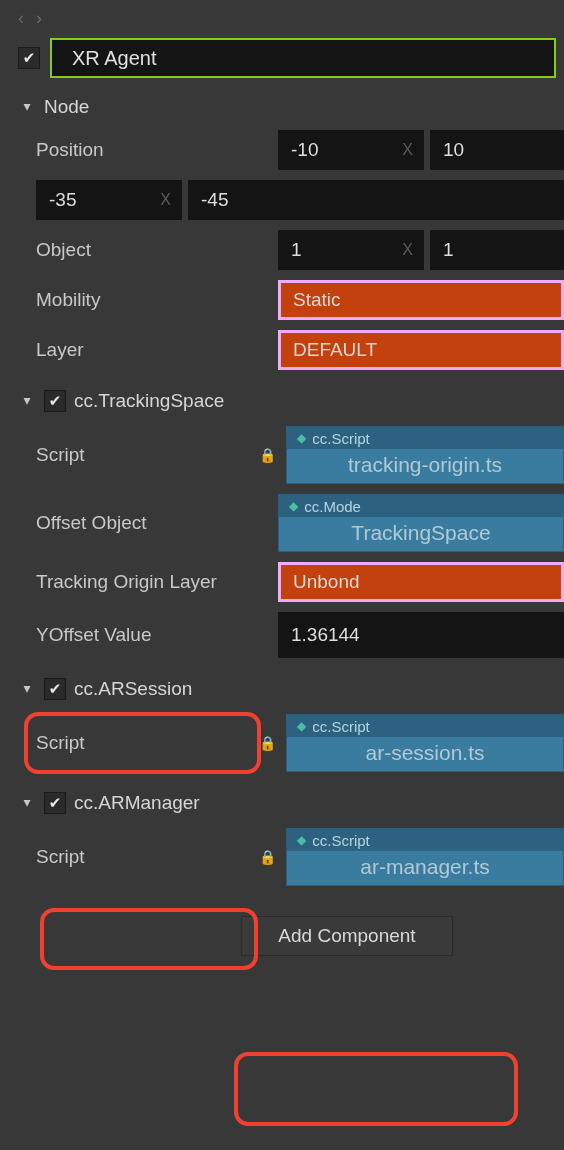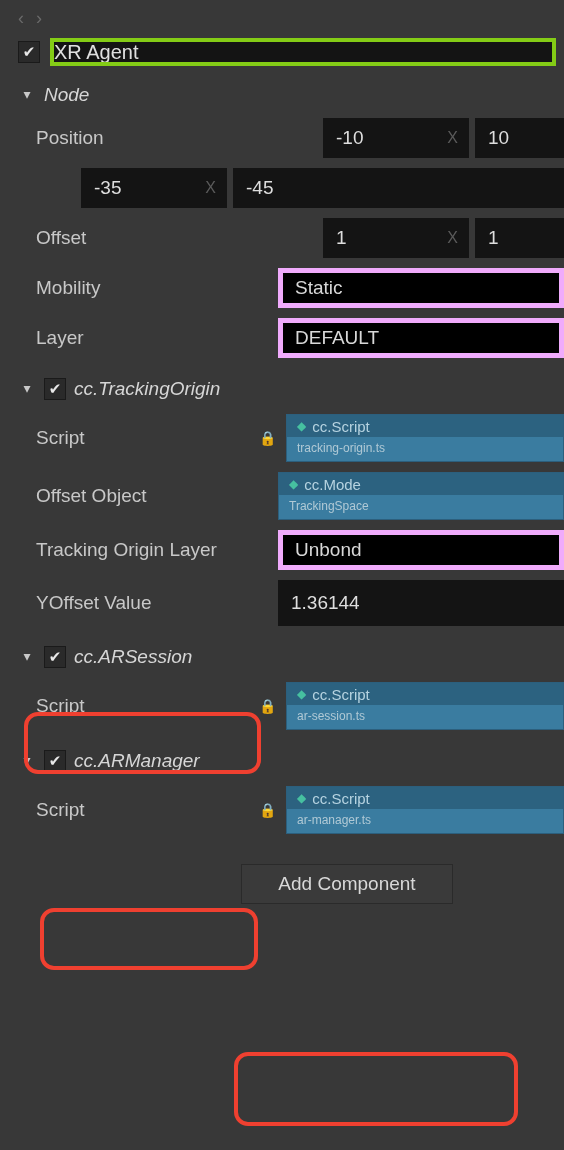--- a/index.html
+++ b/index.html
@@ -8,47 +8,47 @@
 
   .panel { width: 554px; }
 
   .nav-row { display: flex; align-items: center; gap: 12px; padding: 0 0 4px 8px; height: 24px; }
   .nav-arrow { color: #6a6a6a; font-size: 18px; line-height: 1; user-select: none; }
 
   .name-row { display: flex; align-items: center; gap: 10px; padding: 6px 8px 10px 8px; }
   .checkbox { width: 22px; height: 22px; border: 1px solid #1a1a1a; background: #2a2a2a; display: inline-flex; align-items: center; justify-content: center; font-size: 15px; color: #e8e8e8; flex: 0 0 22px; }
   .checkbox.on::before { content: "✔"; }
   .bigcheck { width: 22px; height: 22px; }
-  .name-input { flex: 1; background: #141414; border: 4px solid #84cc16; height: 28px; padding: 0 0; color: #e0e0e0; font-size: 20px; }
+  .name-input { flex: 1; background: #141414; border: 2px solid #84cc16; height: 40px; padding: 0 20px; color: #e0e0e0; font-size: 20px; }
 
   .section-header { display: flex; align-items: center; gap: 8px; padding: 4px 8px; height: 38px; }
   .chevron { display:inline-block; color: #c8c8c8; font-size: 14px; transform: translateY(-1px); width: 18px; text-align: center; }
   .chevron::before { content: "▾"; }
-  .section-label { color: #d6d6d6; font-size: 19px; font-style: italic; }
+  .section-label { color: #d6d6d6; font-size: 19px; }
 
   .prop-rows { padding: 4px 0 10px 0; display: flex; flex-direction: column; gap: 10px; }
   .prop-row { display: flex; align-items: center; gap: 8px; padding: 0 0 0 26px; min-height: 40px; }
   .prop-label { flex: 0 0 234px; color: #c8c8c8; font-size: 19px; display: flex; align-items: center; }
   .lock-slot { width: 20px; flex: 0 0 20px; display:flex; align-items:center; justify-content:center; }
   .lock-icon { color: #9a9a9a; font-size: 14px; }
   .prop-value { flex: 1; display: flex; align-items: center; gap: 6px; }
 
   .numfield { background: #141414; border: 1px solid #141414; height: 40px; color: #dedede; font-size: 19px; padding: 0 12px; display:flex; align-items:center; position: relative; }
   .numfield .axis { position: absolute; right: 10px; top: 50%; transform: translateY(-50%); color: #5a5a5a; font-size: 16px; }
-  .numA { flex: 0 0 146px; margin-left: 45px; }
+  .numA { flex: 0 0 146px; }
   .numB { flex: 1; }
 
-  .select { background: #000000; height: 40px; color: #d8d8d8; font-size: 19px; padding: 0 12px; display:flex; align-items:center; flex:1; border: 5px solid #f0abfc; }
+  .select { background: #c2410c; height: 40px; color: #d8d8d8; font-size: 19px; padding: 0 12px; display:flex; align-items:center; flex:1; border: 3px solid #f0abfc; }
 
   .textfield { background: #141414; border: 1px solid #141414; height: 46px; color: #dedede; font-size: 19px; padding: 0 12px; display:flex; align-items:center; flex:1; }
 
   .assetbox { background: #3a7ca0; color: #cfe4ee; flex: 1; border: 1px solid #2c5f7d; display:flex; flex-direction: column; }
   .assetbox .tag { background: #2c6280; color: #b6d3e0; font-size: 15px; padding: 2px 10px; display:flex; align-items:center; gap:6px; height: 22px; }
   .assetbox .tag .dia { color: #46c0a0; font-size: 12px; }
-  .assetbox .val { padding: 4px 10px 6px 10px; font-size: 12px; color: #b0c9d5; }
+  .assetbox .val { padding: 4px 10px 6px 10px; font-size: 21px; color: #b0c9d5; text-align: center; }
 
   .comp-header { display: flex; align-items: center; gap: 8px; padding: 4px 8px; height: 42px; position: relative; }
   .comp-header .section-label { font-size: 19px; }
 
   .highlight { position: absolute; border: 4px solid #ef4030; border-radius: 14px; pointer-events: none; }
   .hl-arsession  { left: 14px;  top: 704px;  width: 237px; height: 62px; }
   .hl-armanager  { left: 30px;  top: 900px;  width: 218px; height: 62px; }
   .hl-addcomp    { left: 224px; top: 1044px; width: 284px; height: 74px; }
 
   .add-wrap { display:flex; justify-content:center; padding: 20px 0 0 0; }
@@ -97,21 +97,21 @@
           <span>-35</span>
           <span class="axis">X</span>
         </div>
         <div class="numfield numB">
           <span>-45</span>
         </div>
       </div>
     </div>
 
     <div class="prop-row">
-      <div class="prop-label">Offset</div>
+      <div class="prop-label">Object</div>
       <div class="prop-value">
         <div class="numfield numA">
           <span>1</span>
           <span class="axis">X</span>
         </div>
         <div class="numfield numB">
           <span>1</span>
         </div>
       </div>
     </div>
@@ -127,21 +127,21 @@
       <div class="prop-label">Layer</div>
       <div class="prop-value">
         <div class="select">DEFAULT</div>
       </div>
     </div>
   </div>
 
   <div class="comp-header">
     <span class="chevron"></span>
     <span class="checkbox on"></span>
-    <span class="section-label">cc.TrackingOrigin</span>
+    <span class="section-label">cc.TrackingSpace</span>
   </div>
 
   <div class="prop-rows">
 
     <div class="prop-row">
       <div class="prop-label" style="flex-basis:214px">Script</div>
       <div class="lock-slot">
             <span class="lock-icon">🔒</span>
           </div>
       <div class="prop-value">

